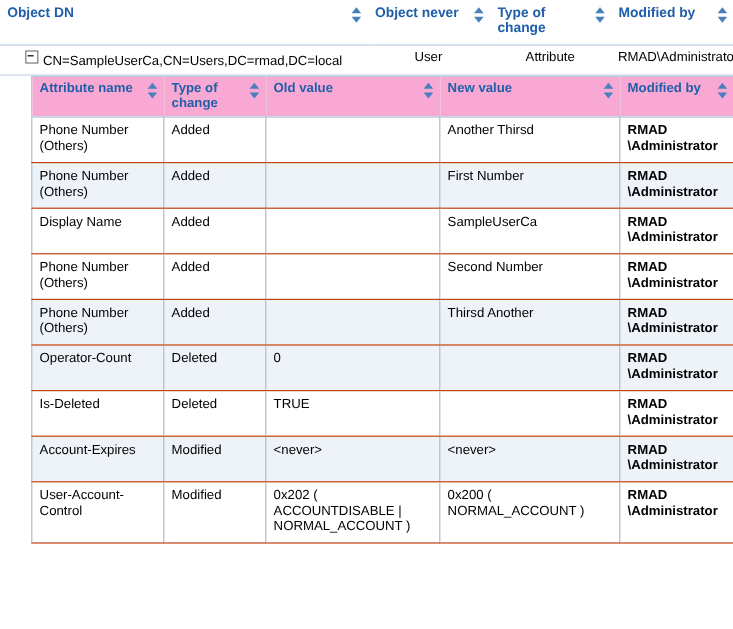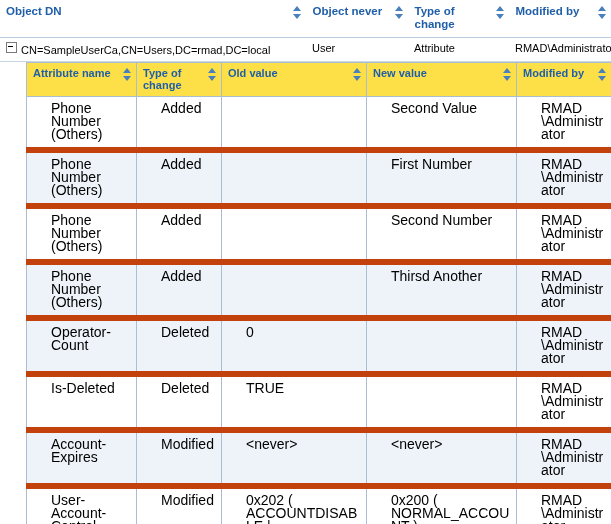--- a/index.html
+++ b/index.html
@@ -68,20 +68,21 @@
   }
 
   
   .object-row td {
     vertical-align: top;
     padding: 4px 6px 5px 6px;
     font-size: 11px;
     color: #000;
     border-bottom: 1px solid #c8d6e4;
     background: #ffffff;
+    text-align: center;
   }
   .expander {
     display: inline-block;
     width: 9px;
     height: 9px;
     border: 1px solid #7a7a7a;
     background: #ffffff;
     position: relative;
     margin-right: 4px;
     vertical-align: 1px;
@@ -102,50 +103,50 @@
     background: #ffffff;
   }
   .inner {
     width: 585px;
     border-collapse: collapse;
     table-layout: fixed;
     border-top: 1px solid #a9bed3;
     border-left: 1px solid #a9bed3;
   }
   .inner th {
-    background: #fde047;
+    background: #f9a8d4;
     color: #1f5fa9;
     font-weight: bold;
     font-size: 11px;
     text-align: left;
     vertical-align: top;
     padding: 4px 6px 5px 6px;
     border-right: 1px solid #a9bed3;
     border-bottom: 1px solid #a9bed3;
     position: relative;
     line-height: 12px;
   }
   .inner th .label {
     display: block;
     padding-right: 13px;
   }
   .inner th .sorter { top: 5px; }
   .inner td {
     vertical-align: top;
-    padding: 5px 6px 6px 24px;
+    padding: 5px 6px 6px 6px;
     border-right: 1px solid #a9bed3;
-    border-bottom: 6px solid #c2410c;
-    font-size: 14px;
+    border-bottom: 1px solid #c2410c;
+    font-size: 11px;
     line-height: 13px;
     word-wrap: break-word;
     overflow-wrap: break-word;
   }
   tr.alt td { background: #edf3f8; }
   tr.norm td { background: #ffffff; }
-  .nowrap-break { white-space: pre-line; }
+  .nowrap-break { white-space: pre-line; font-weight: bold; }
 </style>
 </head>
 <body>
 
 <table class="report">
   <colgroup>
     <col style="width:306px">
     <col style="width:102px">
     <col style="width:101px">
     <col style="width:102px">
@@ -241,29 +242,37 @@
                     <span class="down"></span>
                   </span>
               </th>
             </tr>
           </thead>
           <tbody>
             <tr class="norm">
               <td>Phone Number (Others)</td>
               <td>Added</td>
               <td></td>
-              <td>Second Value</td>
+              <td>Another Thirsd</td>
               <td class="nowrap-break">RMAD
 \Administrator</td>
             </tr>
             <tr class="alt">
               <td>Phone Number (Others)</td>
               <td>Added</td>
               <td></td>
               <td>First Number</td>
+              <td class="nowrap-break">RMAD
+\Administrator</td>
+            </tr>
+            <tr class="norm">
+              <td>Display Name</td>
+              <td>Added</td>
+              <td></td>
+              <td>SampleUserCa</td>
               <td class="nowrap-break">RMAD
 \Administrator</td>
             </tr>
             <tr class="norm">
               <td>Phone Number (Others)</td>
               <td>Added</td>
               <td></td>
               <td>Second Number</td>
               <td class="nowrap-break">RMAD
 \Administrator</td>

